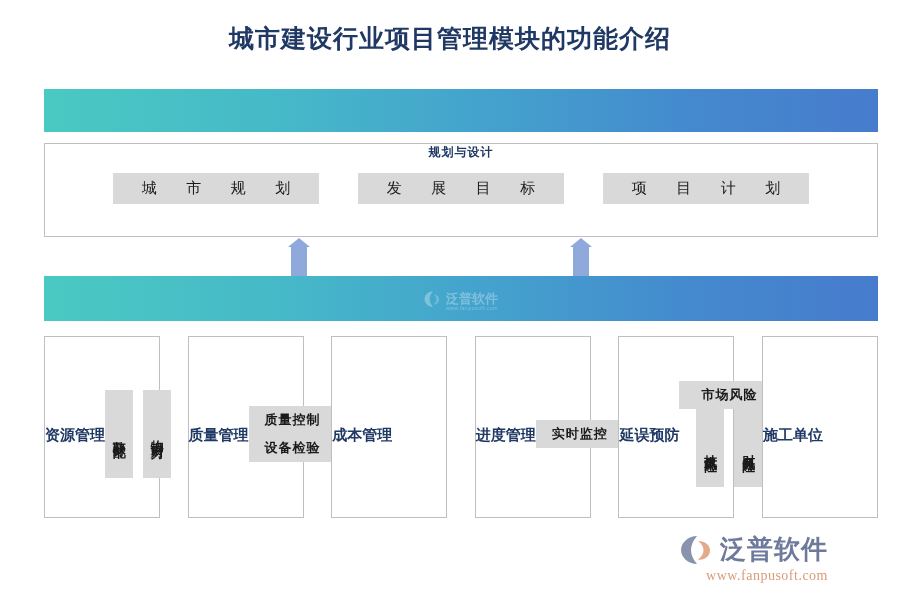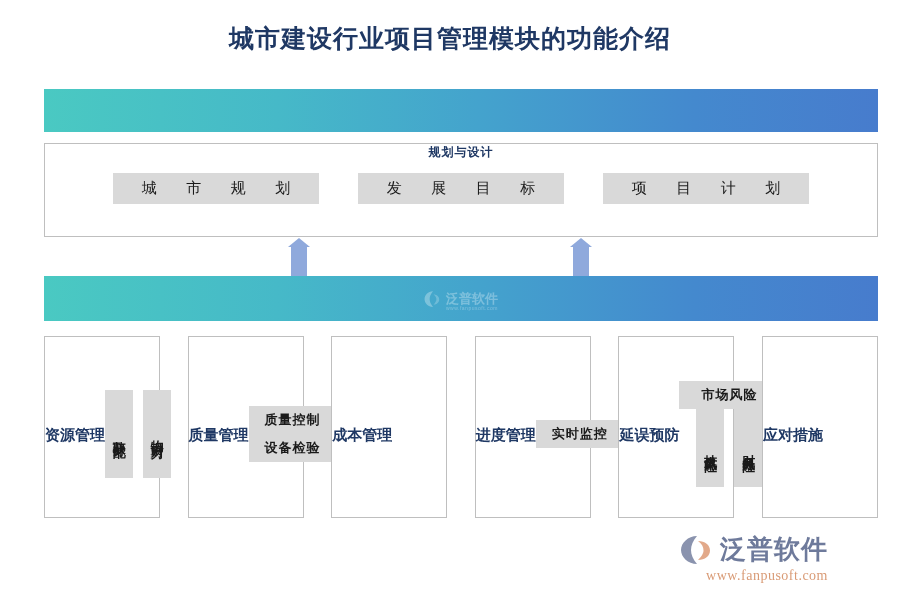--- a/index.html
+++ b/index.html
@@ -358,21 +358,21 @@
       <div class="card-body">
         <div class="chip chip-wide">市场风险</div>
         <div class="vgroup">
           <div class="chip chip-v chip-v-tall">技术风险</div>
           <div class="chip chip-v chip-v-tall">财务风险</div>
         </div>
       </div>
     </div>
 
     <div class="card">
-      <div class="card-title">应对措施</div>
+      <div class="card-title">施工单位</div>
     </div>
 
   </div>
 
   <div class="brand">
     <div class="brand-row">
       <div class="brand-mark">
         <svg viewBox="0 0 34 30" width="34" height="30" aria-hidden="true">
           <path d="M17 1 C8 1 1 8 1 15 C1 22 8 29 17 29 C13 24 11 20 11 15 C11 10 13 6 17 1 Z" fill="#8A93AE"></path>
           <path d="M18 6 C25 6 30 10 30 15.5 C30 21 25 25 18 25 C22 21 23.5 18 23.5 15.5 C23.5 12 22 9 18 6 Z" fill="#E2A98A"></path>

